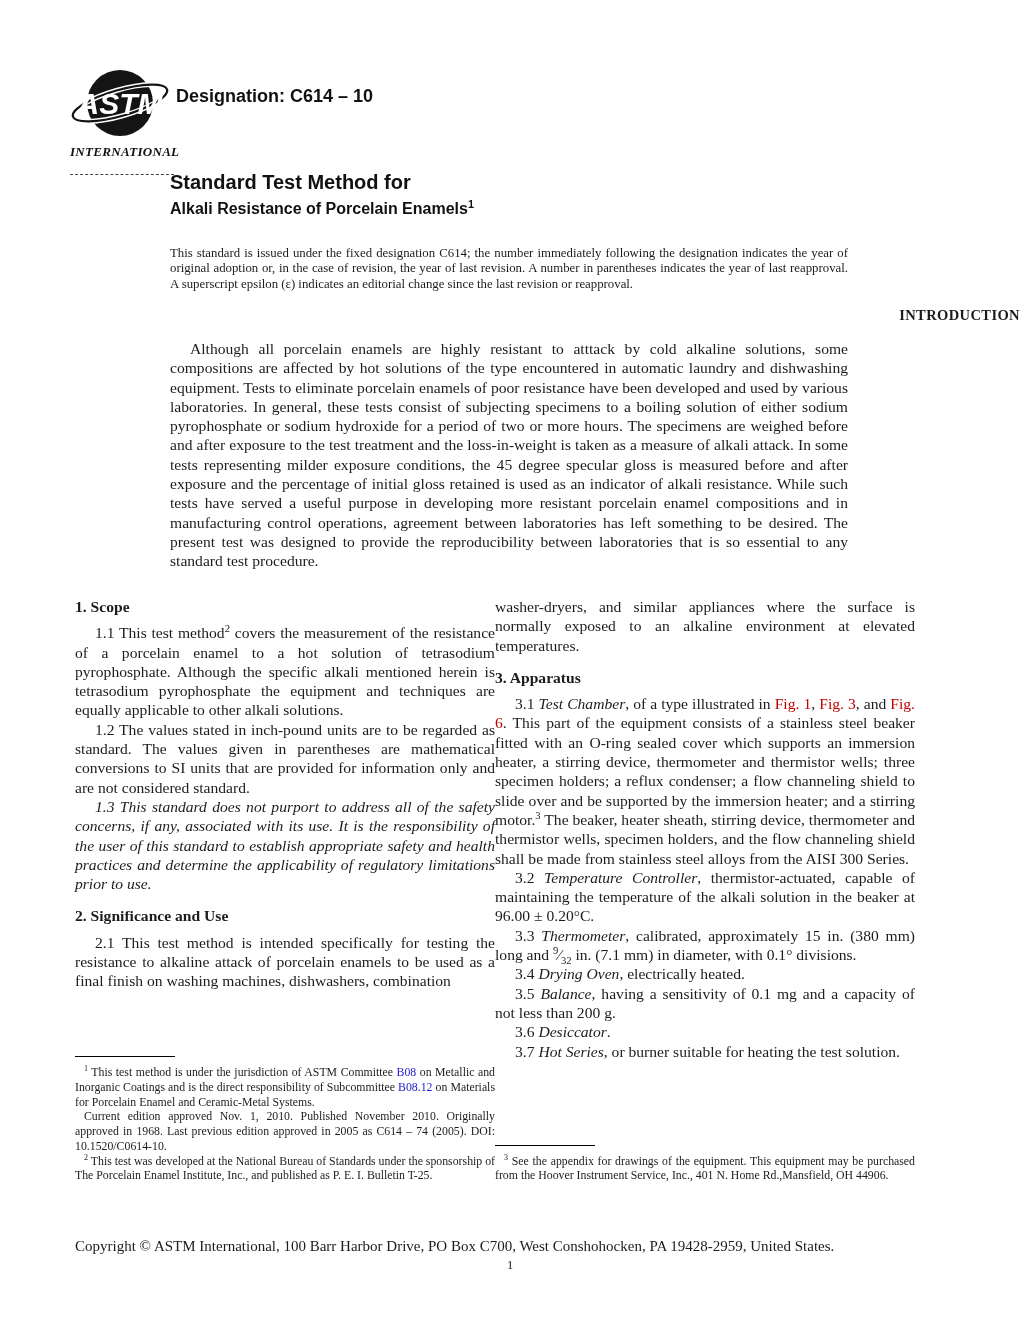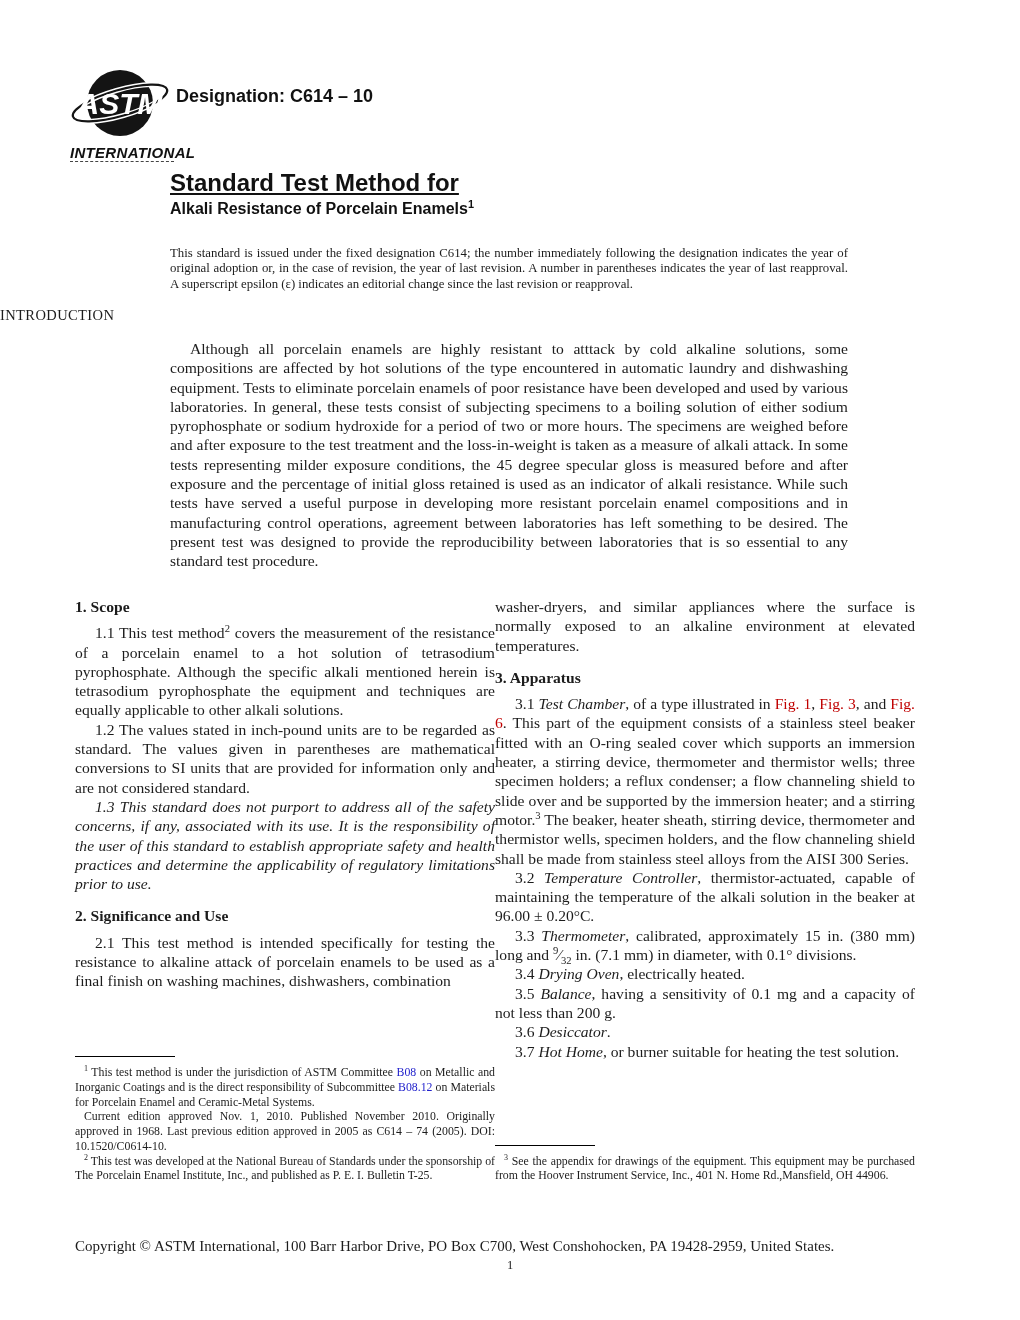--- a/index.html
+++ b/index.html
@@ -7,38 +7,38 @@
     position:relative; width:1020px; height:1320px; background:#ffffff;
     font-family:"Liberation Serif", serif; color:#1c1c1c; overflow:hidden;
   }
   .notice {
     position:absolute; top:18px; left:0; right:0; text-align:center;
     color:#cc0000; font-family:"Liberation Sans", sans-serif;
     font-weight:bold; font-size:15px; line-height:18px;
   }
   .logo-block { position:absolute; left:70px; top:66px; width:104px; text-align:center; }
   .logo-sub {
-    font-family:Liberation Sans, sans-serif; font-weight:bold; font-style:italic;
-    font-size:15px; letter-spacing:0.3px; color:#111; margin-top:-4px;
-    border-bottom:1px dashed #444; padding-bottom:0;
+    font-family:Liberation Serif, serif; font-weight:bold; font-style:italic;
+    font-size:13px; letter-spacing:0.3px; color:#111; margin-top:-4px;
+    border-bottom:1px dashed #444; padding-bottom:14px;
   }
   .designation {
     position:absolute; left:176px; top:86px;
     font-family:"Liberation Sans", sans-serif; font-weight:bold; font-size:18px; color:#111;
   }
   .title-block { position:absolute; left:170px; top:170px; font-family:"Liberation Sans", sans-serif; font-weight:bold; color:#111; }
-  .title-l1 { font-size:24px; line-height:25px;text-decoration:underline; }
+  .title-l1 { font-size:20px; line-height:25px; }
   .title-l2 { font-size:16px; line-height:27px;text-align:right; }
   .std-note {
     position:absolute; left:170px; top:246px; width:678px;
     font-size:12.8px; line-height:15.4px; text-align:justify;
   }
   .intro-head {
-    position:absolute; left:0; right:0; top:307px; text-align:left;
-    font-weight:normal; font-size:14.5px; letter-spacing:0.4px;
+    position:absolute; left:0; right:0; top:307px; text-align:right;
+    font-weight:bold; font-size:14.5px; letter-spacing:0.4px;
   }
   .intro-body {
     position:absolute; left:170px; top:339px; width:678px;
     font-size:15.6px; line-height:19.3px; text-align:justify; text-indent:20px;
   }
   .columns { position:absolute; left:75px; top:597px; width:870px; display:flex; }
   .col {
     width:420px; height:586px; display:flex; flex-direction:column;
     font-size:15.6px; line-height:19.3px; text-align:justify;
   }
@@ -105,21 +105,21 @@
 
     <div class="col">
       <p class="no-indent">washer-dryers, and similar appliances where the surface is normally exposed to an alkaline environment at elevated temperatures.</p>
       <div class="sec-head spaced">3.  Apparatus</div>
       <p>3.1 <i>Test Chamber</i>, of a type illustrated in <span class="link-red">Fig. 1</span>, <span class="link-red">Fig. 3</span>, and <span class="link-red">Fig. 6</span>. This part of the equipment consists of a stainless steel beaker fitted with an O-ring sealed cover which supports an immersion heater, a stirring device, thermometer and thermistor wells; three specimen holders; a reflux condenser; a flow channeling shield to slide over and be supported by the immersion heater; and a stirring motor.<sup>3</sup> The beaker, heater sheath, stirring device, thermometer and thermistor wells, specimen holders, and the flow channeling shield shall be made from stainless steel alloys from the AISI 300 Series.</p>
       <p>3.2 <i>Temperature Controller</i>, thermistor-actuated, capable of maintaining the temperature of the alkali solution in the beaker at 96.00 ± 0.20°C.</p>
       <p>3.3 <i>Thermometer</i>, calibrated, approximately 15 in. (380 mm) long and <sup>9</sup>⁄<sub>32</sub> in. (7.1 mm) in diameter, with 0.1° divisions.</p>
       <p>3.4 <i>Drying Oven</i>, electrically heated.</p>
       <p>3.5 <i>Balance</i>, having a sensitivity of 0.1 mg and a capacity of not less than 200 g.</p>
       <p>3.6 <i>Desiccator</i>.</p>
-      <p>3.7 <i>Hot Home</i>, or burner suitable for heating the test solution.</p>
+      <p>3.7 <i>Hot Series</i>, or burner suitable for heating the test solution.</p>
 
       <div class="fn-block">
         <div class="fn-divider"></div>
         <p><sup>3</sup> See the appendix for drawings of the equipment. This equipment may be purchased from the Hoover Instrument Service, Inc., 401 N. Home Rd.,Mansfield, OH 44906.</p>
       </div>
     </div>
 
   </div>
 
   <div class="copyright">Copyright © ASTM International, 100 Barr Harbor Drive, PO Box C700, West Conshohocken, PA 19428-2959, United States.</div>

